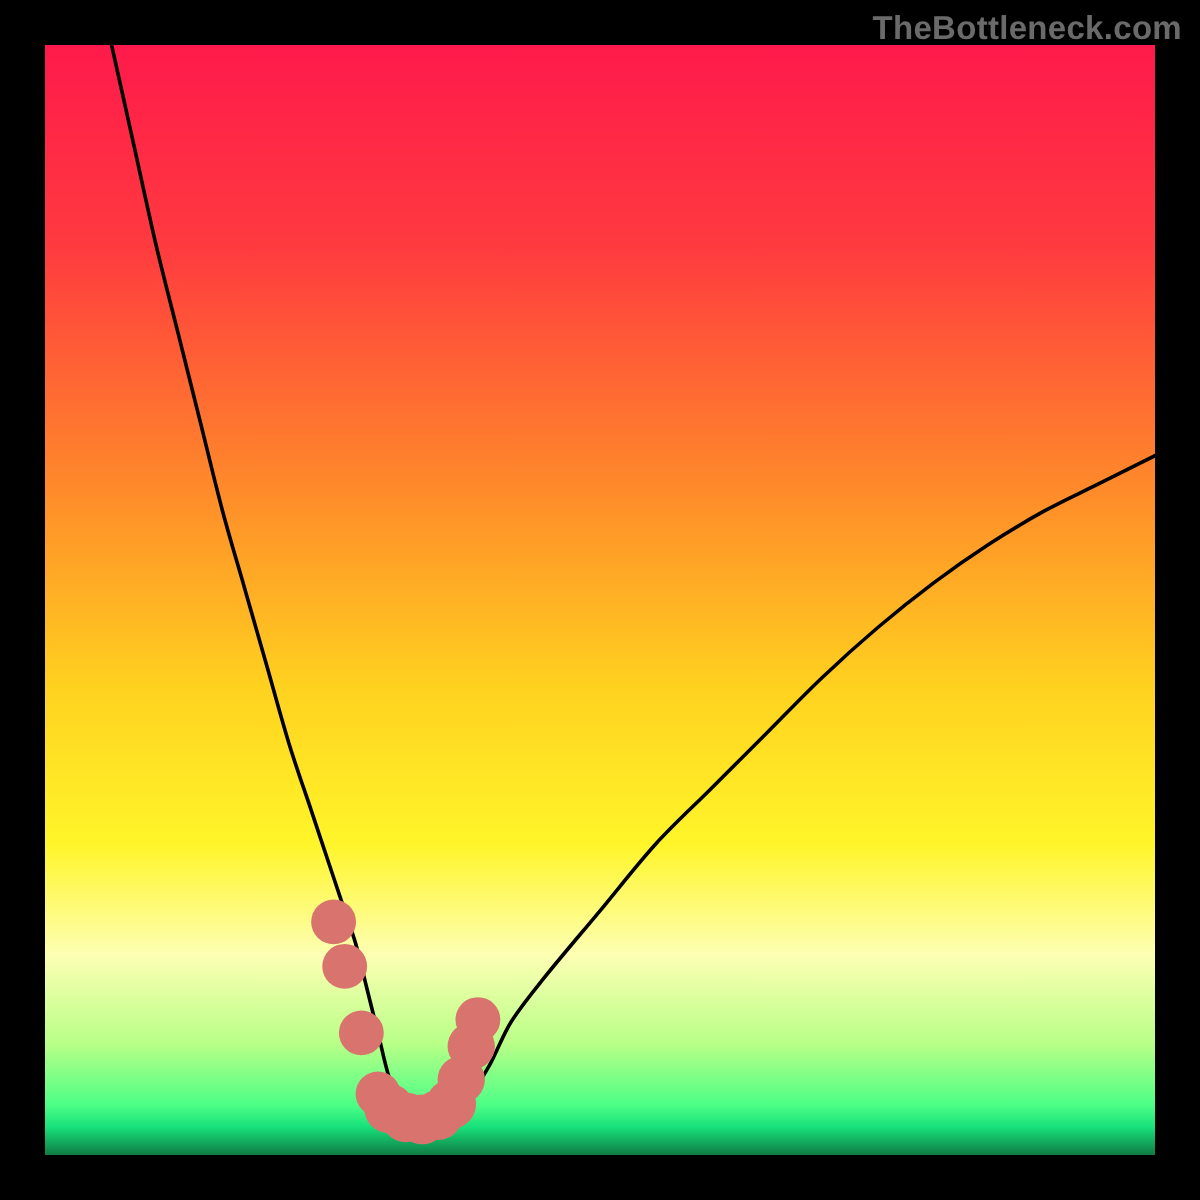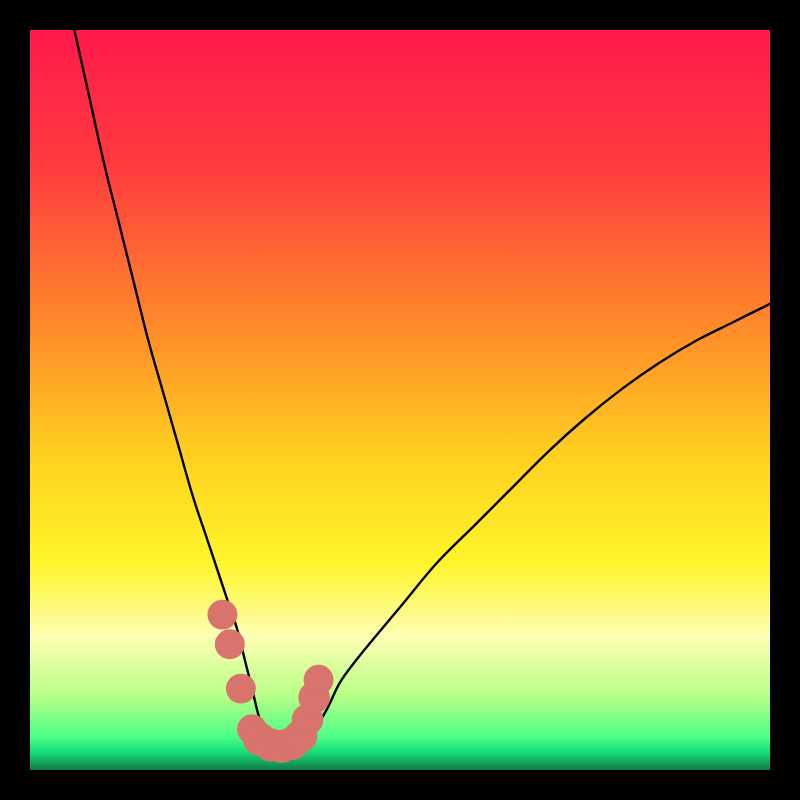--- a/index.html
+++ b/index.html
@@ -33,20 +33,21 @@
     font-weight: 600;
     letter-spacing: 0.2px;
     user-select: none;
   }
   svg { display: block; }
 </style>
 </head>
 <body>
 
 <div class="frame">
+  <div class="watermark">TheBottleneck.com</div>
 
   <div class="plot">
     <svg id="chart-svg" width="740" height="740" viewBox="0 0 740 740">
       <defs>
         <linearGradient id="bg-grad" x1="0" y1="0" x2="0" y2="1">
             <stop offset="0%" stop-color="#ff1a4b"></stop>
             <stop offset="18%" stop-color="#ff3a3f"></stop>
             <stop offset="40%" stop-color="#ff8a2a"></stop>
             <stop offset="57.99999999999999%" stop-color="#ffd21f"></stop>
             <stop offset="72%" stop-color="#fff52a"></stop>

